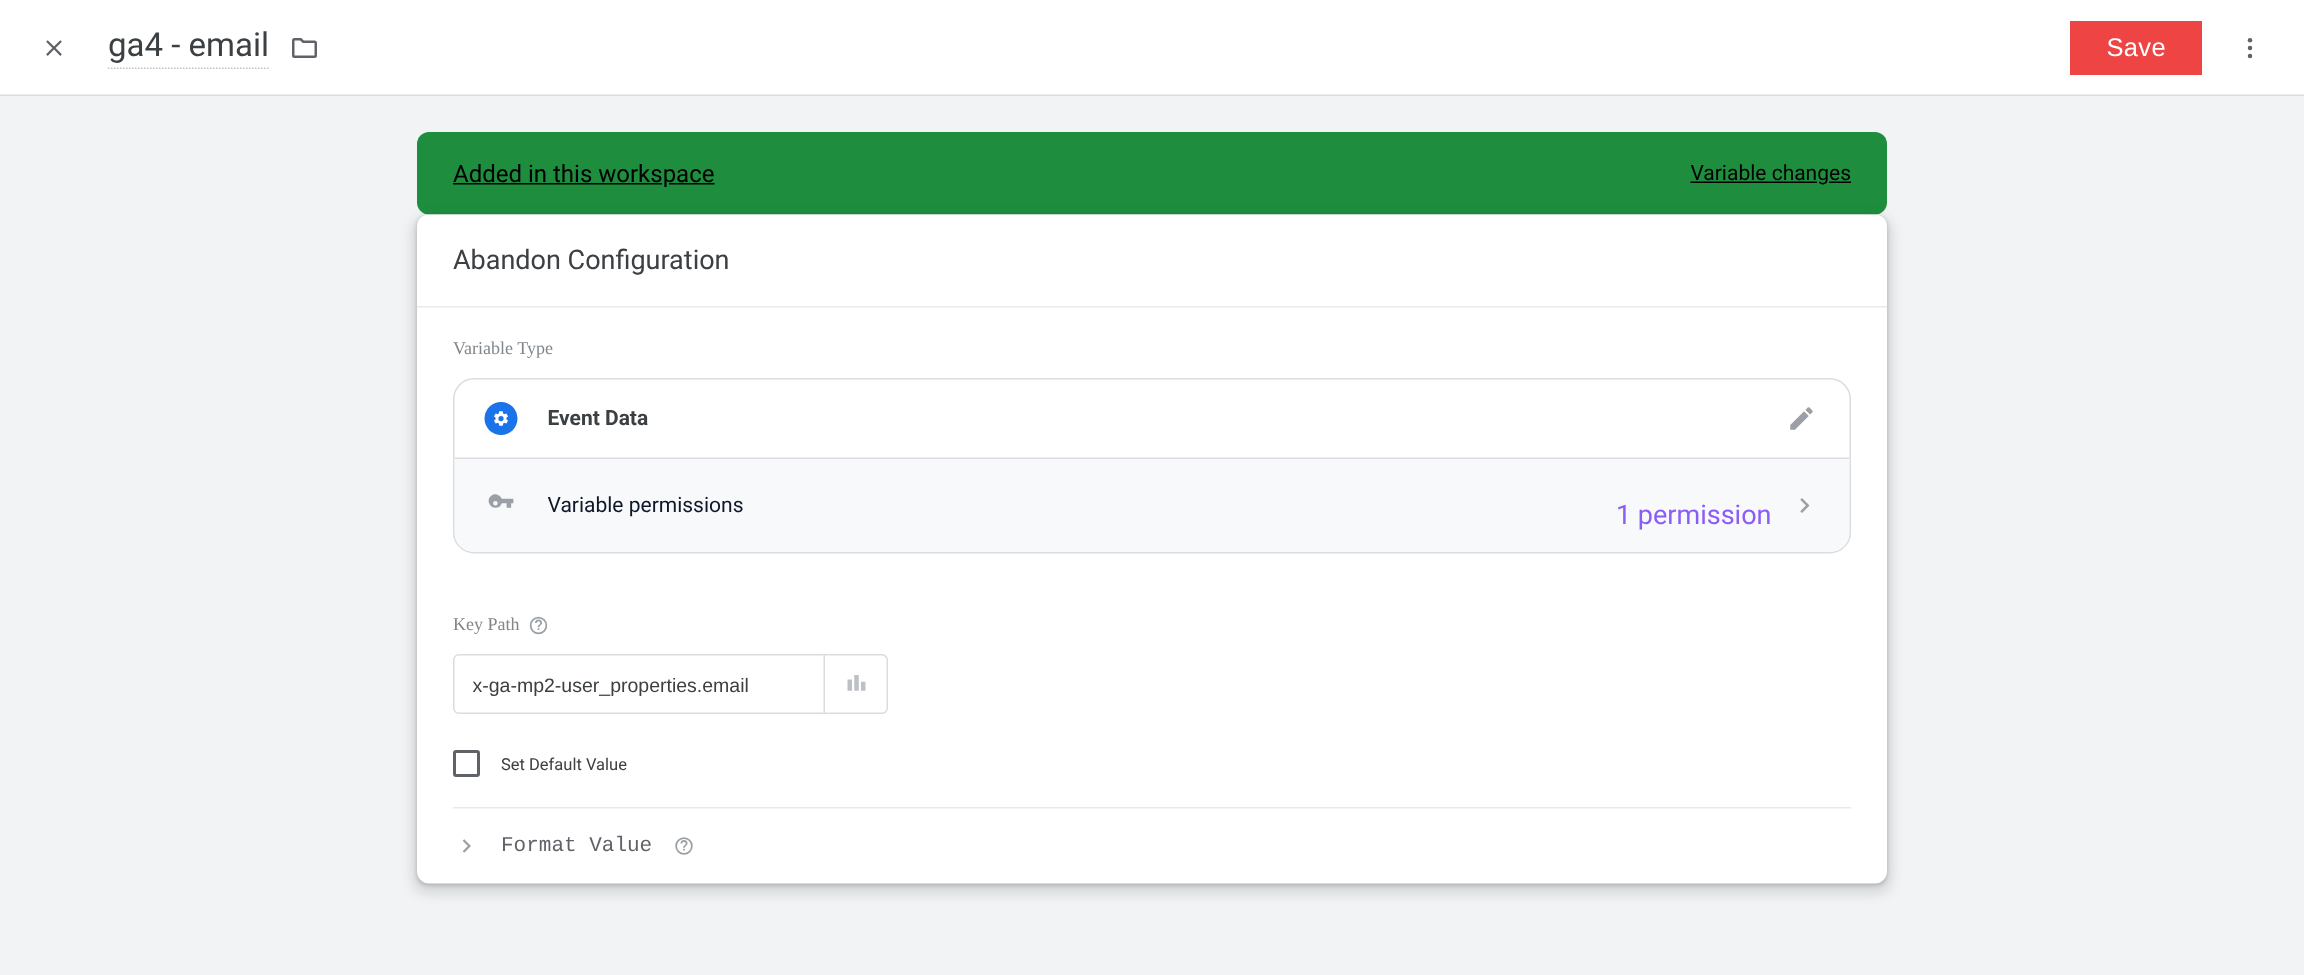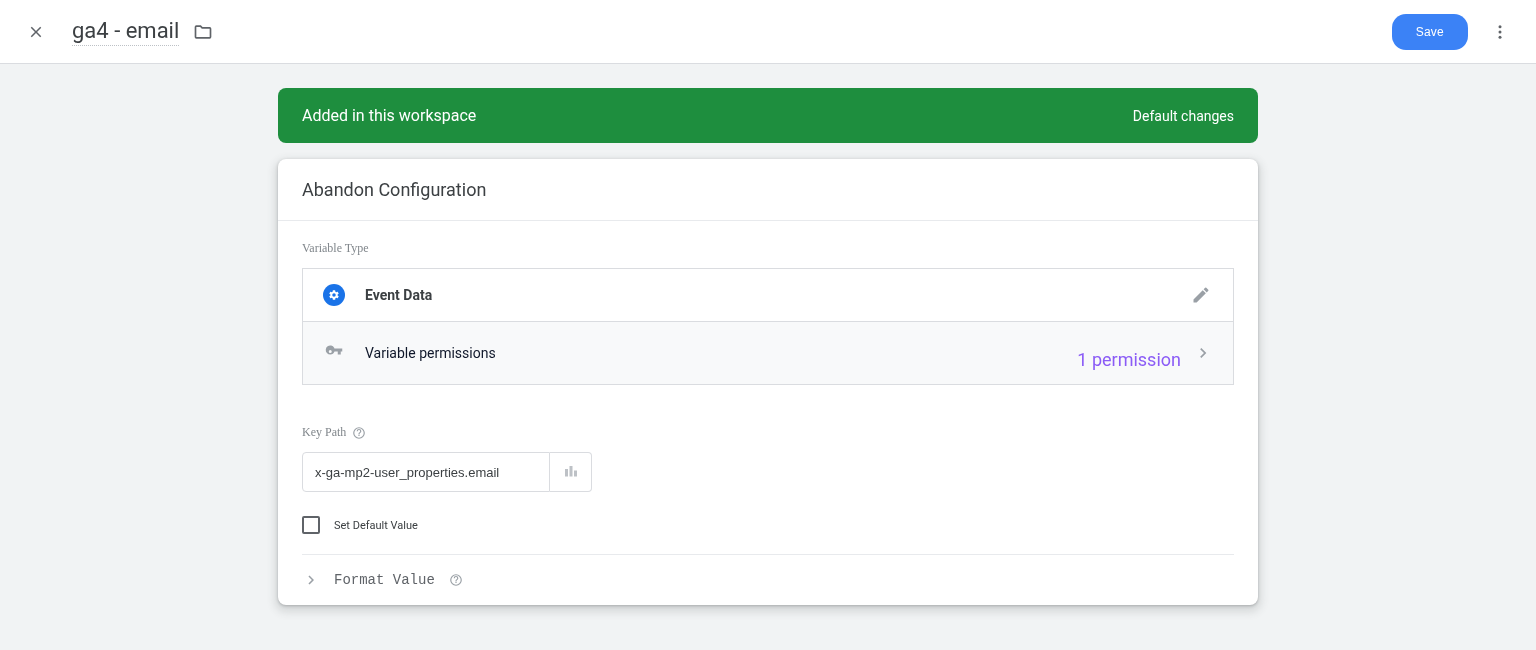--- a/index.html
+++ b/index.html
@@ -45,27 +45,27 @@
       height: 24px;
       display: flex;
       align-items: center;
       justify-content: center;
       cursor: pointer;
     }
     .spacer {
       flex: 1;
     }
     .save-btn {
-      background: #3b82f6;
+      background: #ef4444;
       color: #fff;
       border: none;
       padding: 0 24px;
       height: 36px;
-      border-radius: 14px;
-      font-size: 12px;
+      border-radius: 0;
+      font-size: 17px;
       font-weight: 500;
       cursor: pointer;
       letter-spacing: 0.25px;
     }
     .more-btn {
       width: 40px;
       height: 40px;
       display: flex;
       align-items: center;
       justify-content: center;
@@ -76,27 +76,28 @@
     .content {
       padding: 24px 0;
       display: flex;
       justify-content: center;
     }
     .panel-wrap {
       width: 980px;
     }
     .banner {
       background: #1e8e3e;
-      color: #ffffff;
+      color: #000000;
       border-radius: 8px;
       padding: 18px 24px;
       display: flex;
       align-items: center;
       justify-content: space-between;
-      margin-bottom: 16px;
+      margin-bottom: 0;
+      text-decoration: underline;
     }
     .banner-text {
       font-size: 16px;
     }
     .banner-action {
       font-size: 14px;
       cursor: pointer;
     }
     .card {
       background: #fff;
@@ -117,21 +118,21 @@
       font-size: 12px;
       color: #80868b;
       margin-bottom: 12px;
       display: flex;
       align-items: center;
       gap: 6px;
       font-family: Liberation Serif, serif;
     }
     .type-box {
       border: 1px solid #dadce0;
-      border-radius: 0;
+      border-radius: 14px;
       overflow: hidden;
     }
     .type-row {
       display: flex;
       align-items: center;
       padding: 14px 20px;
     }
     .type-row-top {
       border-bottom: 1px solid #dadce0;
     }
@@ -276,21 +277,21 @@
         <circle cx="12" cy="12" r="2" fill="#5f6368"></circle>
         <circle cx="12" cy="19" r="2" fill="#5f6368"></circle>
       </svg>
   </div>
 </div>
 
 <div class="content">
   <div class="panel-wrap">
     <div class="banner">
       <span class="banner-text">Added in this workspace</span>
-      <span class="banner-action">Default changes</span>
+      <span class="banner-action">Variable changes</span>
     </div>
 
     <div class="card">
       <div class="card-title">Abandon Configuration</div>
 
       <div class="section">
         <div class="field-label">Variable Type</div>
         <div class="type-box">
           <div class="type-row type-row-top">
             <div class="type-icon">

